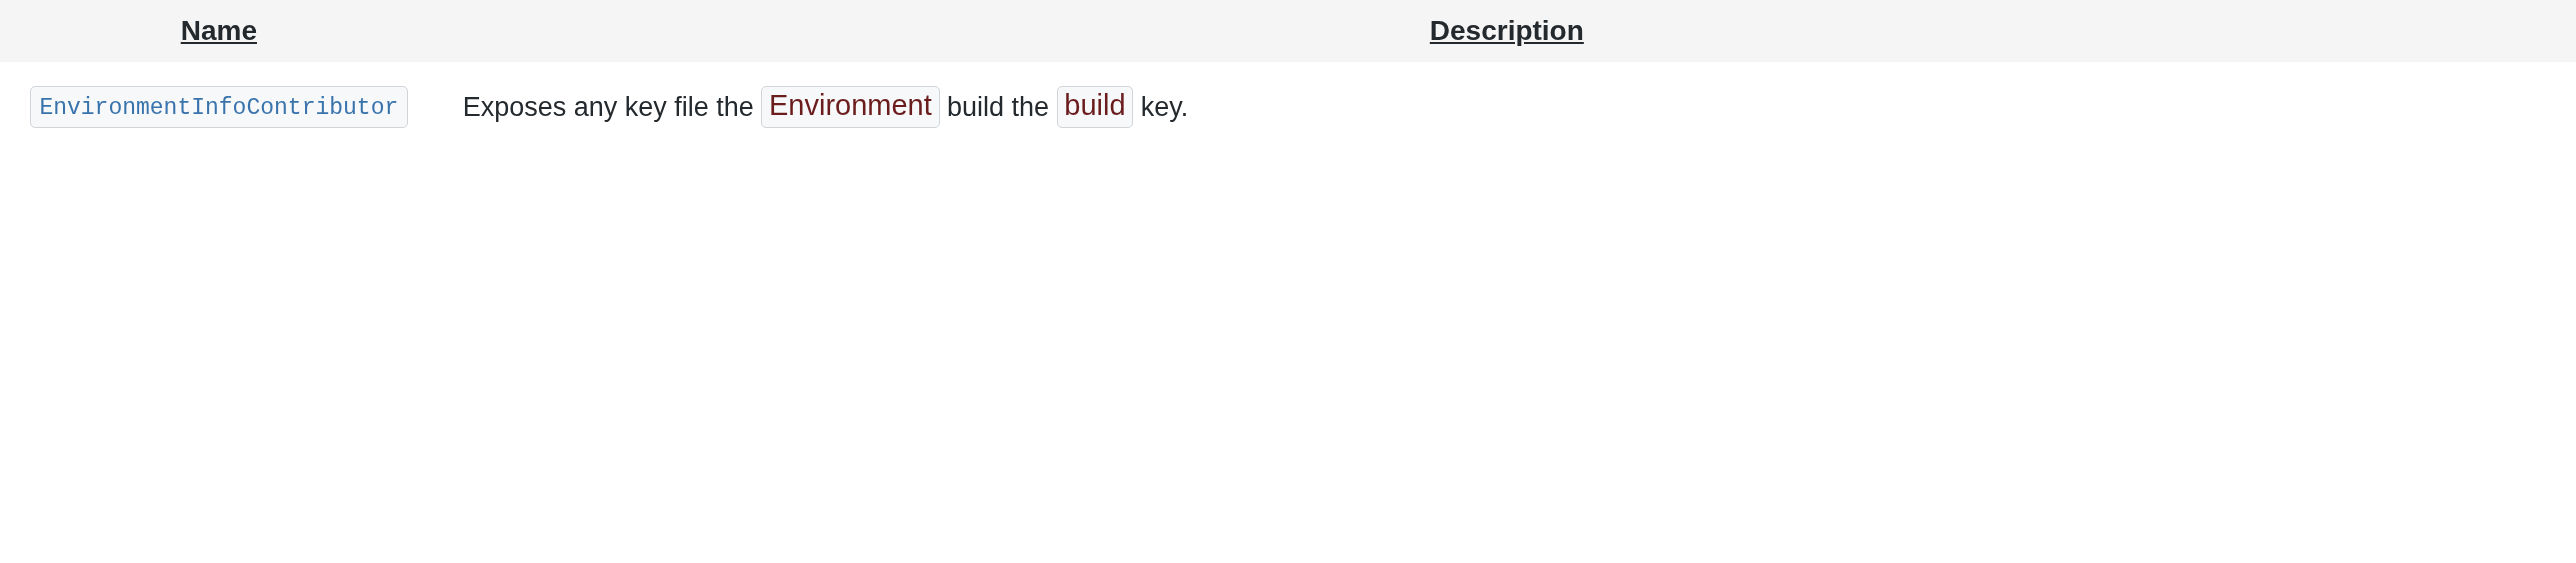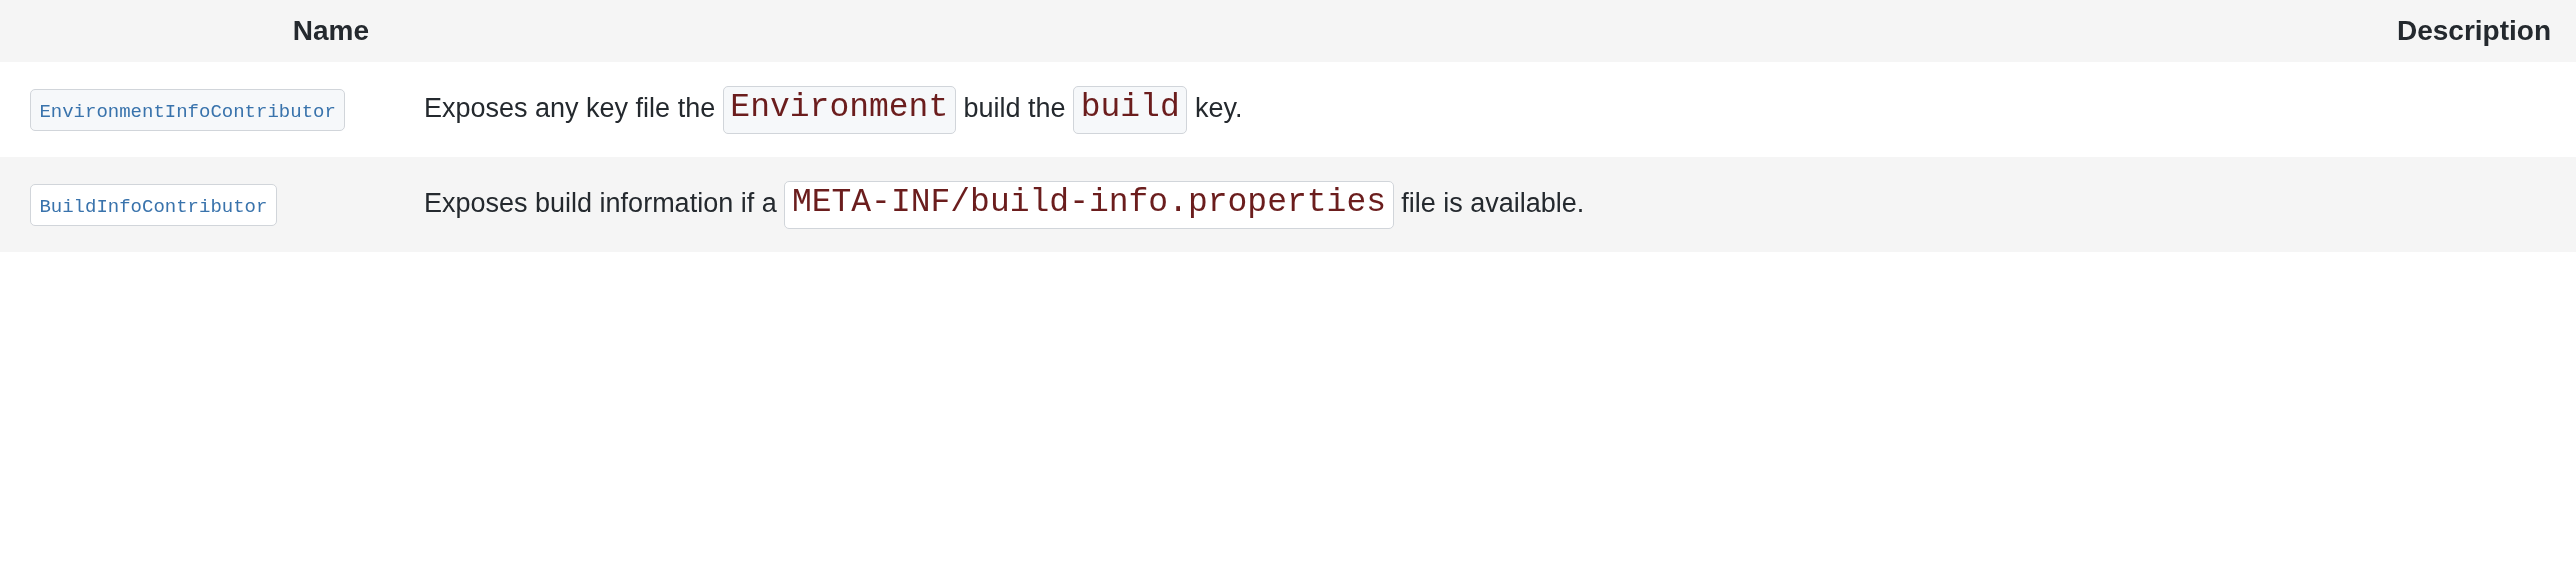--- a/index.html
+++ b/index.html
@@ -14,58 +14,59 @@
       background: #ffffff;
     }
     table {
       width: 100%;
       border-collapse: collapse;
     }
     thead tr {
       background: #f5f5f5;
     }
     th {
-      text-align: right;
+      text-align: center;
       font-weight: 700;
       padding: 15px 25px 15px 30px;
       color: #24292e;
       font-size: 28px;
+      text-decoration: underline;
     }
     th.col-name {
       width: 394px;
     }
     tbody tr:nth-child(even) {
       background: #f5f5f5;
     }
     tbody tr:nth-child(odd) {
       background: #ffffff;
     }
     td {
       padding: 23.5px 25px 23.5px 30px;
       vertical-align: middle;
       font-size: 27px;
       line-height: 1.4;
     }
     a.type-link {
       color: #3973ac;
       text-decoration: none;
       font-family: "SFMono-Regular", Consolas, "Liberation Mono", Menlo, monospace;
-      font-size: 19px;
+      font-size: 23px;
     }
     .code-box {
       display: inline-block;
       border: 0.8px solid #d1d5da;
       border-radius: 5px;
       background: #f6f8fa;
       padding: 1.7px 8.4px 3.4px 8.4px;
       line-height: 1.3;
     }
     code.inline {
-      font-family: Liberation Mono, monospace;
-      font-size: 33px;
+      font-family: Liberation Sans, sans-serif;
+      font-size: 29px;
       color: #6b1d1d;
       border: 0.8px solid #d1d5da;
       border-radius: 5px;
       background: #f6f8fa;
       padding: 0.8px 6.7px 2.5px 6.7px;
       display: inline-block;
       line-height: 1.3;
     }
     tbody tr:nth-child(even) .code-box,
     tbody tr:nth-child(even) code.inline {
@@ -86,25 +87,15 @@
     <tr>
       <td>
         <span class="code-box">
           <a class="type-link" href="#">EnvironmentInfoContributor</a>
         </span>
       </td>
       <td>
         <span>Exposes any key file the </span><code class="inline">Environment</code><span> build the </span><code class="inline">build</code><span> key.</span>
       </td>
     </tr>
-    <tr>
-      <td>
-        <span class="code-box">
-          <a class="type-link" href="#">BuildInfoContributor</a>
-        </span>
-      </td>
-      <td>
-        <span>Exposes build information if a </span><code class="inline">META-INF/build-info.properties</code><span> file is available.</span>
-      </td>
-    </tr>
   </tbody>
 </table>
 
 
 </body></html>

